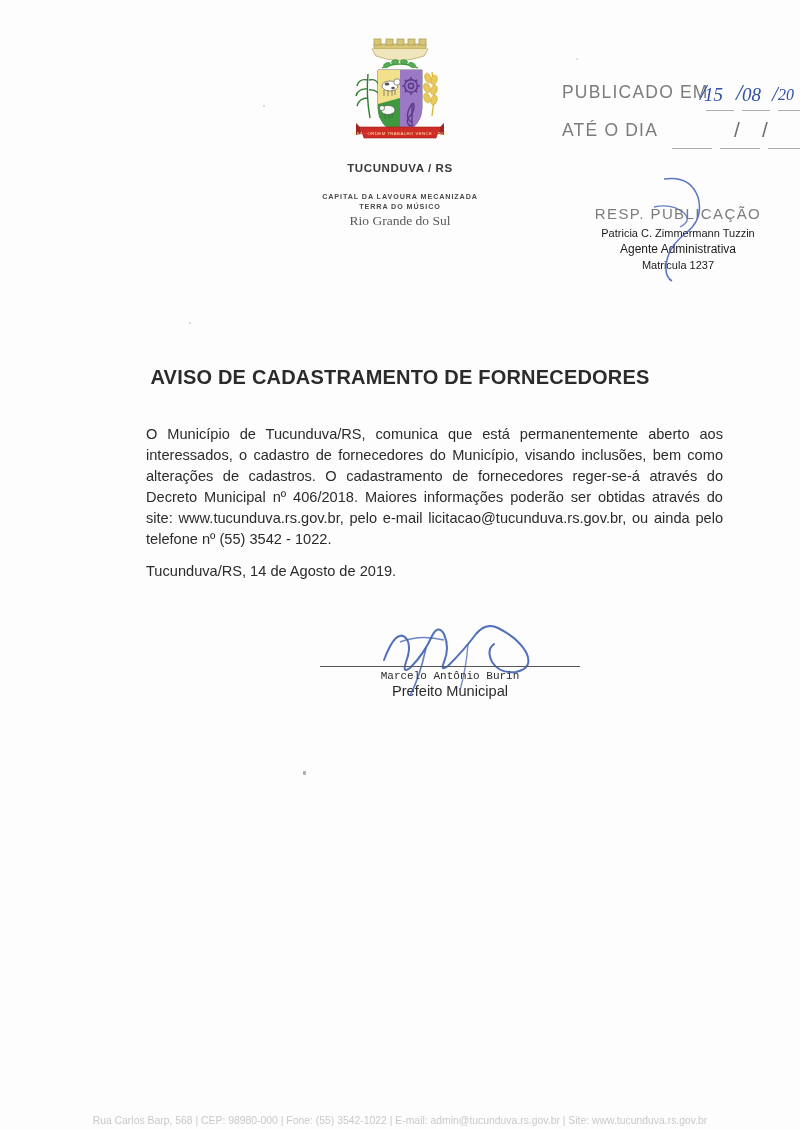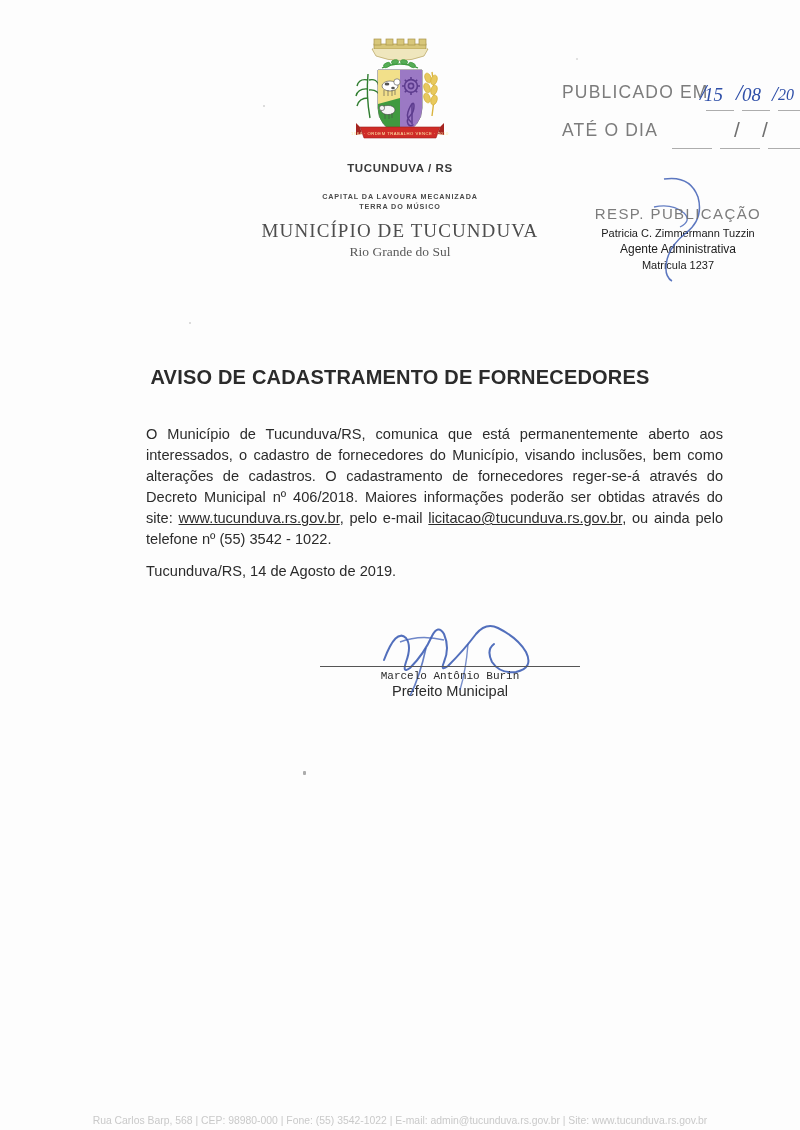--- a/index.html
+++ b/index.html
@@ -191,21 +191,20 @@
     left: 146px;
     top: 424px;
     width: 577px;
     font-family: "Liberation Sans", sans-serif;
     font-size: 14.6px;
     line-height: 21px;
     color: #2b2b2b;
     text-align: justify;
   }
   .body-text .link {
-    text-decoration: underline;
     color: #2b2b2b;
   }
 
   .date-line {
     position: absolute;
     left: 146px;
     top: 563px;
     font-family: "Liberation Sans", sans-serif;
     font-size: 14.6px;
     color: #2b2b2b;
@@ -365,21 +364,20 @@
           <path d="M14 93 L10 89 L10 101 L16 100 Z" fill="#a62420"></path>
           <path d="M94 93 L98 89 L98 101 L92 100 Z" fill="#a62420"></path>
           <text x="54" y="101" font-family="Liberation Sans, sans-serif" font-size="4.2" fill="#ffe9a8" text-anchor="middle" letter-spacing="0.5">1964 · ORDEM TRABALHO VENCE · 2010</text>
         </g>
       </svg>
     </div>
 
     <div class="brand-city">TUCUNDUVA / RS</div>
     <div class="brand-sub1">CAPITAL DA LAVOURA MECANIZADA</div>
     <div class="brand-sub2">TERRA DO MÚSICO</div>
-    <div class="brand-muni">MUNICÍPIO DE TUCUNDUVA</div>
     <div class="brand-state">Rio Grande do Sul</div>
   </div>
 
   <div class="pub-stamp">
     <div class="stamp-row stamp-row-1">
       <span class="stamp-label">PUBLICADO EM</span>
     </div>
     <div class="stamp-row stamp-row-2">
       <span class="stamp-label">ATÉ O DIA</span>
     </div>

